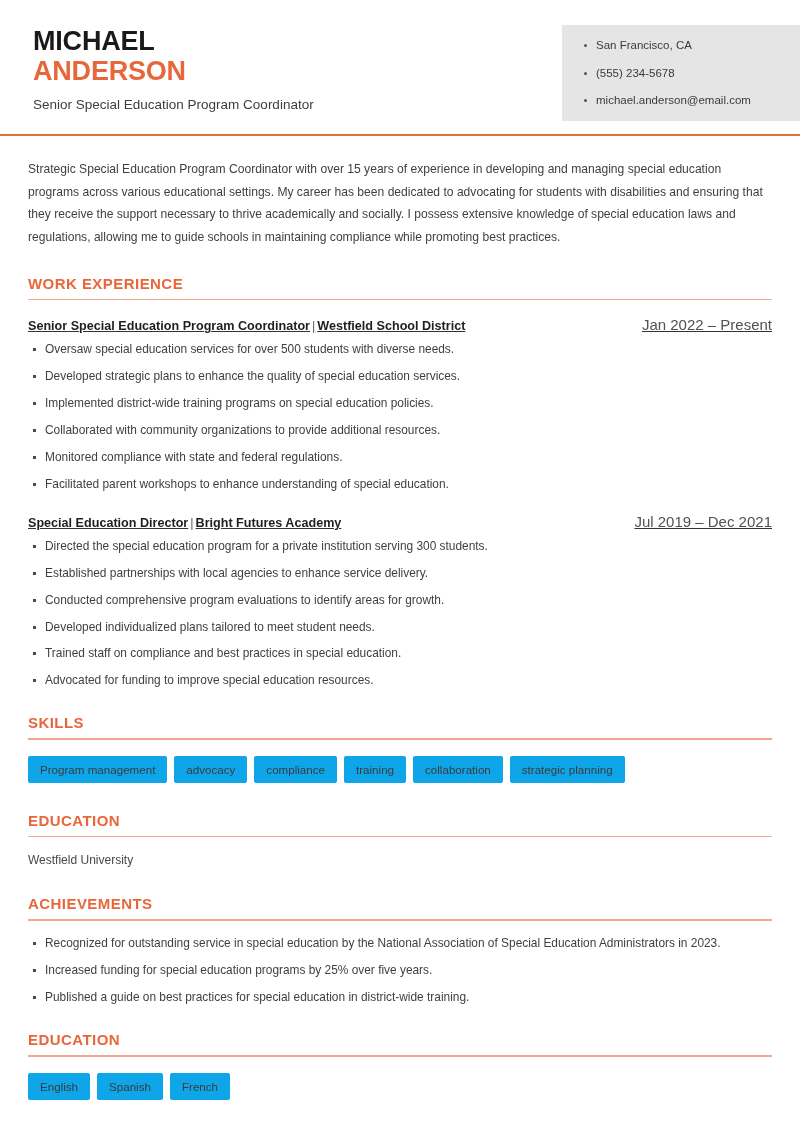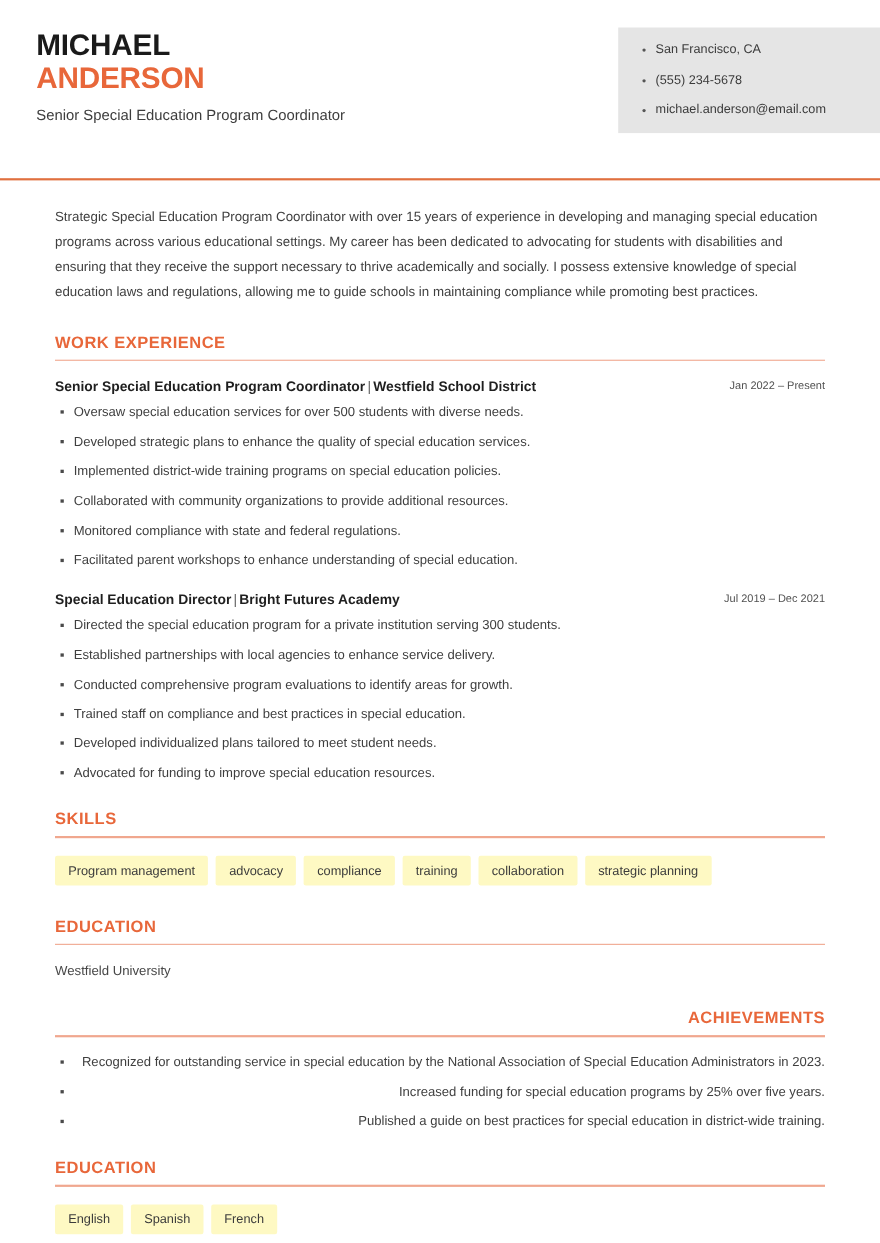--- a/index.html
+++ b/index.html
@@ -13,21 +13,21 @@
     font-family: "Liberation Sans", sans-serif;
     color: #333333;
     -webkit-font-smoothing: antialiased;
     overflow: hidden;
     position: relative;
   }
 
   
   .header {
     position: relative;
-    height: 164px;
+    height: 136px;
     box-sizing: border-box;
   }
   .header-inner {
     display: flex;
     align-items: flex-start;
     justify-content: space-between;
     height: 100%;
   }
   .identity {
     padding: 26px 0 0 33px;
@@ -79,21 +79,21 @@
     position: absolute;
     left: 0;
     right: 0;
     bottom: 0;
     height: 2px;
     background: #e0703f;
   }
 
   
   .content {
-    padding: 0 50px;
+    padding: 0 28px;
   }
   .summary {
     margin-top: 22px;
     font-size: 12.1px;
     line-height: 22.5px;
     color: #3f3f3f;
     max-width: 740px;
   }
 
   .section { margin-top: 27px; }
@@ -107,34 +107,35 @@
   .section-rule {
     height: 1.4px;
     background: #f0a78e;
     width: 100%;
   }
 
   .entry { margin-top: 16px; }
   .entry-head {
     display: flex;
     justify-content: space-between;
-    align-items: center;
+    align-items: flex-end;
+    text-decoration: underline;
   }
   .entry-title {
     font-size: 12.6px;
     font-weight: bold;
     color: #1f1f1f;
   }
   .entry-sep {
     color: #606060;
     font-weight: normal;
     padding: 0 2px;
   }
   .entry-date {
-    font-size: 10px;
+    font-size: 15px;
     color: #515151;
     white-space: nowrap;
     padding-left: 14px;
   }
   .entry-sub {
     font-size: 12px;
     color: #474747;
     margin-top: 4px;
   }
 
@@ -162,21 +163,21 @@
     background: #4a4a4a;
   }
 
   .tags {
     display: flex;
     flex-wrap: wrap;
     gap: 7px;
     margin-top: 16px;
   }
   .tag {
-    background: #fef9c3;
+    background: #0ea5e9;
     font-size: 11.6px;
     color: #3b3b3b;
     padding: 7px 12px;
     border-radius: 2px;
     line-height: 1.15;
     white-space: nowrap;
   }
 </style>
 </head>
 <body>
@@ -233,22 +234,22 @@
       <div class="entry-head">
         <div class="entry-title">
           <span>Special Education Director</span><span class="entry-sep">|</span><span>Bright Futures Academy</span>
         </div>
         <div class="entry-date">Jul 2019 – Dec 2021</div>
       </div>
       <ul class="bullets">
         <li>Directed the special education program for a private institution serving 300 students.</li>
         <li>Established partnerships with local agencies to enhance service delivery.</li>
         <li>Conducted comprehensive program evaluations to identify areas for growth.</li>
+        <li>Developed individualized plans tailored to meet student needs.</li>
         <li>Trained staff on compliance and best practices in special education.</li>
-        <li>Developed individualized plans tailored to meet student needs.</li>
         <li>Advocated for funding to improve special education resources.</li>
       </ul>
     </div>
   </div>
 
   <div class="section">
     <div class="section-title">SKILLS</div>
     <div class="section-rule"></div>
     <div class="tags">
       <span class="tag">Program management</span>
@@ -261,21 +262,21 @@
   </div>
 
   <div class="section" style="margin-top:29px;">
     <div class="section-title">EDUCATION</div>
     <div class="section-rule"></div>
     <div class="entry">
       <div class="entry-sub">Westfield University</div>
     </div>
   </div>
 
-  <div class="section" style="margin-top:28px;text-align:right;">
+  <div class="section" style="margin-top:28px;">
     <div class="section-title">ACHIEVEMENTS</div>
     <div class="section-rule"></div>
     <ul class="bullets" style="margin-top:17px;">
       <li>Recognized for outstanding service in special education by the National Association of Special Education Administrators in 2023.</li>
       <li>Increased funding for special education programs by 25% over five years.</li>
       <li>Published a guide on best practices for special education in district-wide training.</li>
     </ul>
   </div>
 
   <div class="section" style="margin-top:28px;">

